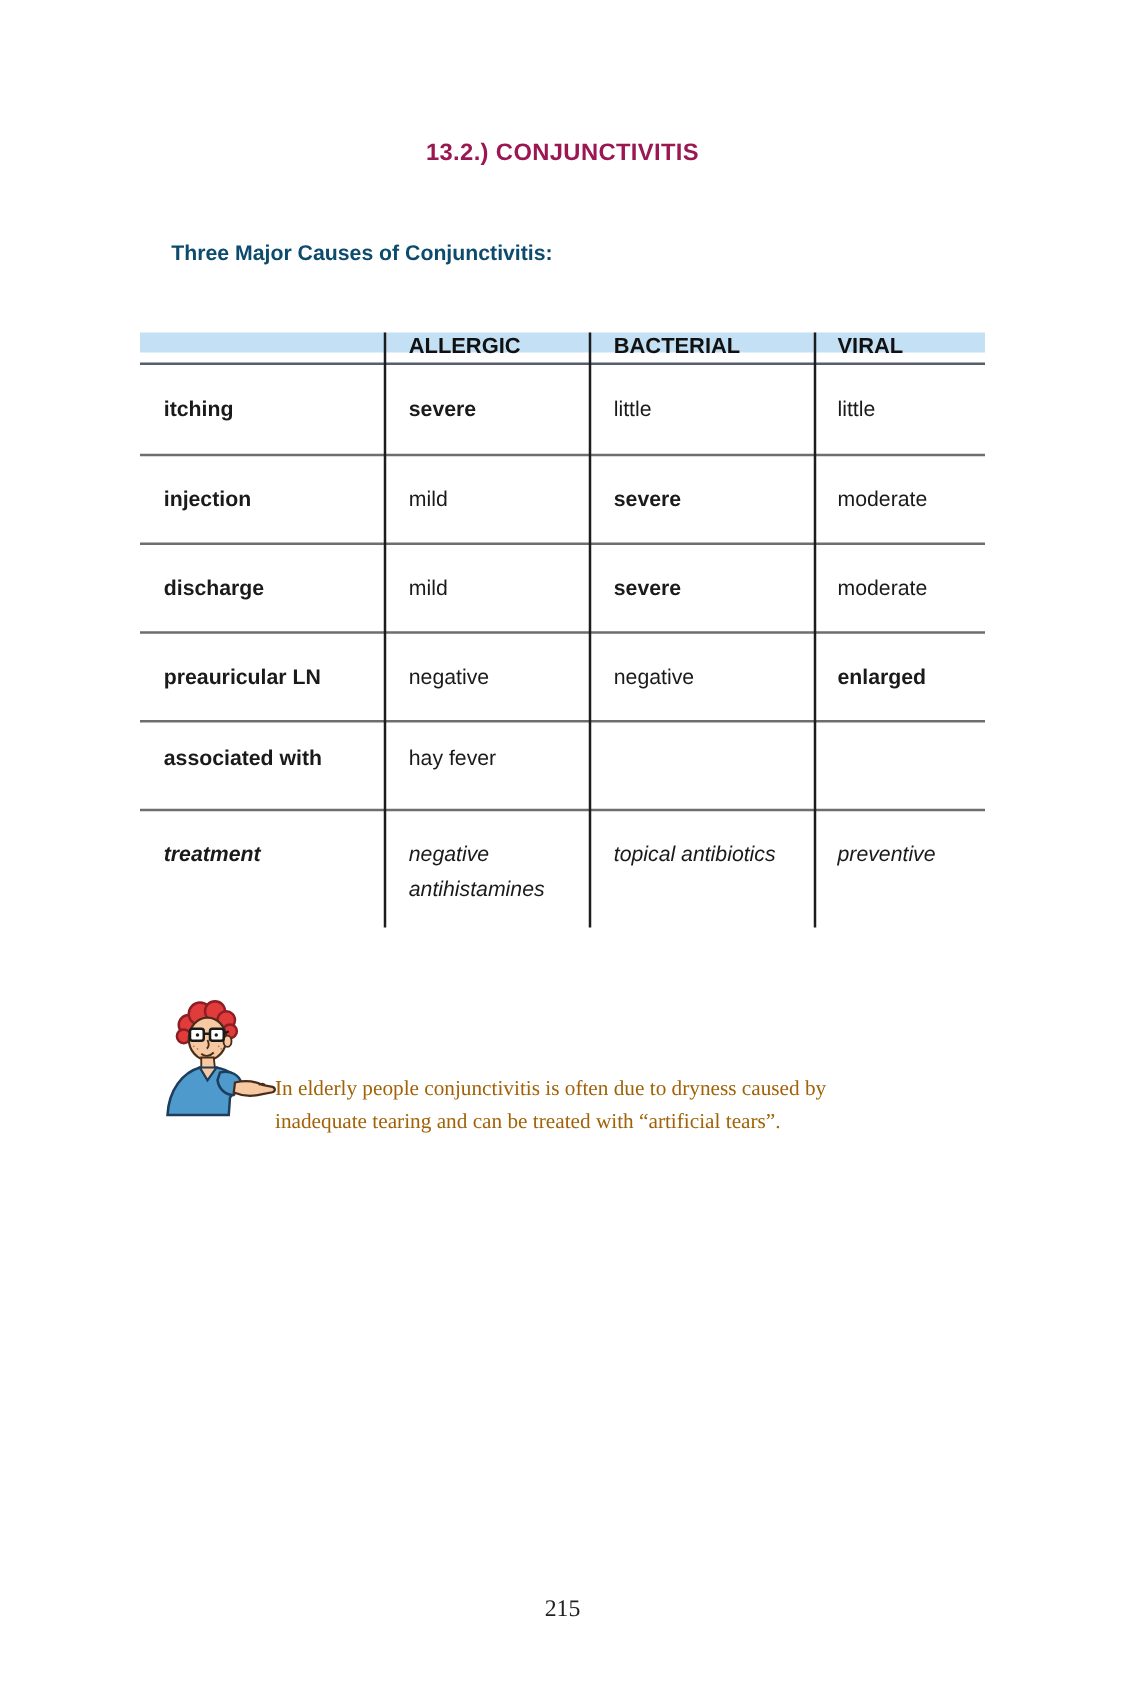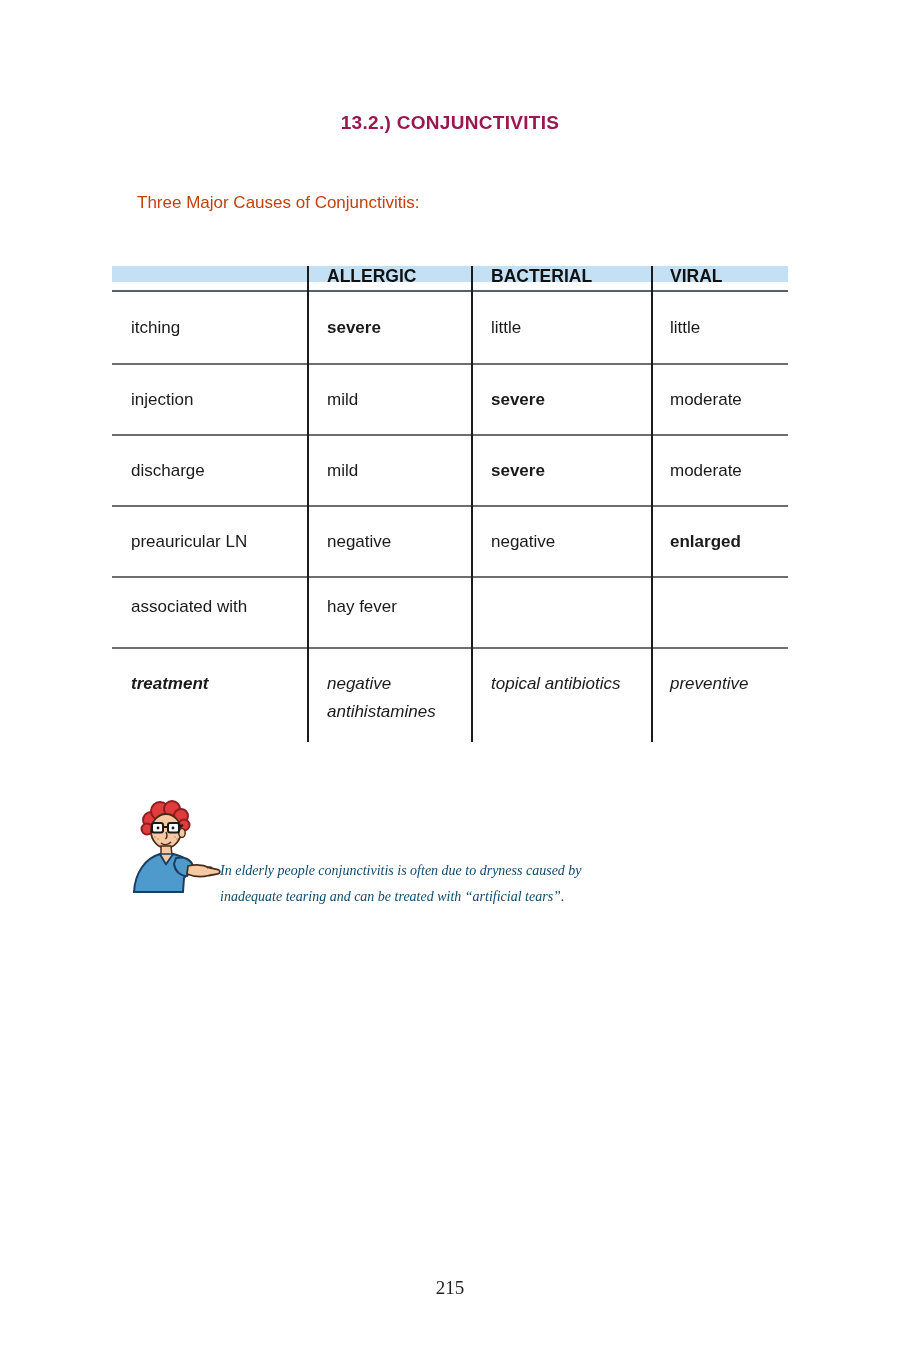--- a/index.html
+++ b/index.html
@@ -14,22 +14,22 @@
 
   
   .page-title {
     position: absolute; top: 112px; left: 0; width: 900px;
     text-align: center;
     font-size: 19px; font-weight: bold; letter-spacing: 0.3px;
     color: #9B1752;
   }
   .section-heading {
     position: absolute; top: 193px; left: 137px;
-    font-size: 17px; font-weight: normal;
-    color: #c2410c;
+    font-size: 17px; font-weight: bold;
+    color: #0c4a6e;
   }
 
   
   .ctable {
     position: absolute; left: 112px; top: 266px;
     width: 676px; height: 476px;
   }
   .trow {
     position: absolute; left: 0; width: 676px;
     display: grid;
@@ -50,21 +50,21 @@
   .r4 { top: 311px; height: 60px; }
   .r5 { top: 382px; height: 94px; }
   .cell {
     display: flex; align-items: center;
     font-size: 17px;
     padding-left: 19px;
     box-sizing: border-box;
     white-space: pre-line;
   }
   .cell.c3 { padding-left: 18px; }
-  .row-label { font-weight: normal; }
+  .row-label { font-weight: bold; }
   .b { font-weight: bold; }
   .trow.treatment .cell {
     align-items: flex-start; padding-top: 22px;
     font-style: italic; line-height: 28px;
   }
   .trow.treatment .row-label { font-weight: bold; }
 
   .hline {
     position: absolute; left: 0; width: 676px; height: 2px;
     background: #6e6e6e;
@@ -79,23 +79,22 @@
   .vl1 { left: 195px; } .vl2 { left: 359px; } .vl3 { left: 539px; }
 
   
   .cartoon {
     position: absolute; left: 122px; top: 798px;
     width: 102px; height: 102px;
   }
   .note-text {
     position: absolute; left: 220px; top: 858px; width: 560px;
     font-family: "Liberation Serif", serif;
-    font-style: italic;
-    font-size: 14px; line-height: 26px;
-    color: #0c4a6e;
+    font-size: 17px; line-height: 26px;
+    color: #a16207;
     white-space: pre-line;
   }
 
   
   .page-number {
     position: absolute; top: 1277px; left: 0; width: 900px;
     text-align: center;
     font-family: "Liberation Serif", serif;
     font-size: 19px; color: #222;
   }

